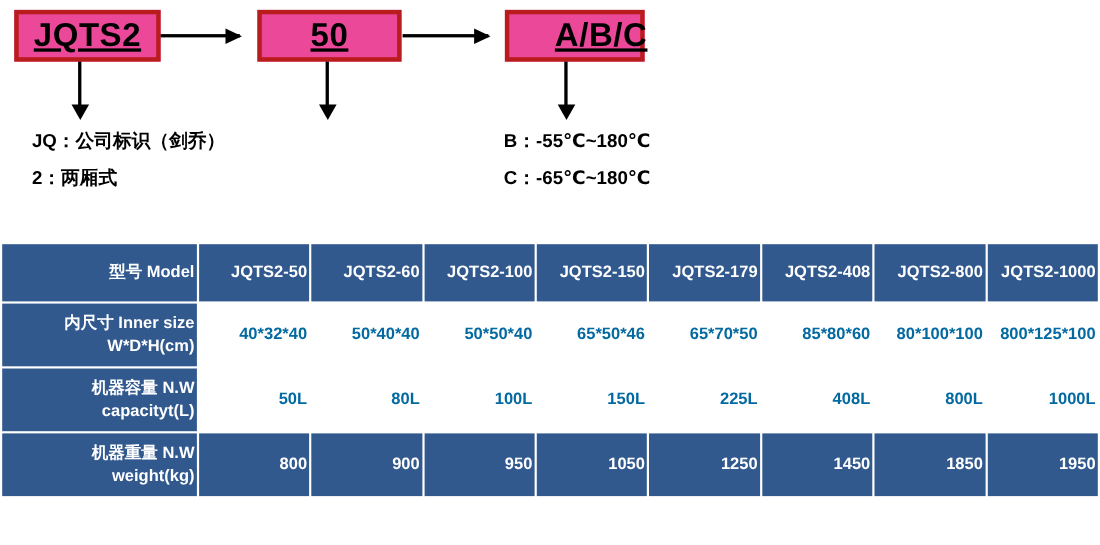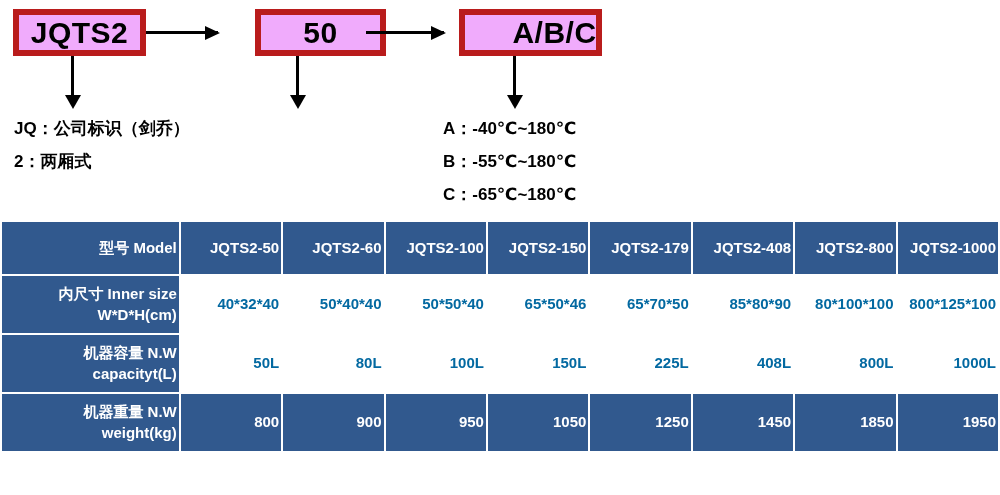--- a/index.html
+++ b/index.html
@@ -18,33 +18,34 @@
 
   
   #diagram {
     position: relative;
     width: 1000px;
     height: 214px;
   }
 
   .dbox {
     position: absolute;
-    border: 6px solid #b91c1c;
-    background: #f0abfc;
+    border: 4px solid #b91c1c;
+    background: #ec4899;
     display: flex;
     align-items: center;
     justify-content: center;
     font-weight: 700;
     font-size: 30px;
     letter-spacing: 0.5px;
     box-sizing: border-box;
+    text-decoration: underline;
   }
   #box-model  { left: 13px;  top: 9px;  width: 133px; height: 47px; }
-  #box-volume { left: 234px; top: 9px;  width: 131px; height: 47px; margin-left: 21px; }
-  #box-temp   { left: 459px; top: 9px;  width: 143px; height: 47px; padding-left: 48px; }
+  #box-volume { left: 234px; top: 9px;  width: 131px; height: 47px; }
+  #box-temp   { left: 459px; top: 9px;  width: 127px; height: 47px; padding-left: 48px; }
 
   
   .h-arrow {
     position: absolute;
     height: 3px;
     background: #000;
     top: 31px;
   }
   .h-arrow::after {
     content: "";
@@ -78,20 +79,21 @@
   #vline-1 { left: 71px;  top: 56px; height: 42px; }
   #vline-2 { left: 296px; top: 56px; height: 42px; }
   #vline-3 { left: 513px; top: 56px; height: 42px; }
 
   .legend-col {
     position: absolute;
     font-weight: 700;
     font-size: 17px;
     line-height: 33px;
     white-space: nowrap;
+    margin-left: 15px;
   }
   #legend-left  { left: 14px;  top: 112px; }
   #legend-mid   { left: 228px; top: 112px; }
   #legend-right { left: 443px; top: 112px; }
   .legend-line { height: 33px; }
 
   
   #spec-table {
     position: absolute;
     left: 0;
@@ -147,21 +149,20 @@
   <div class="v-arrow" id="vline-2"></div>
   <div class="v-arrow" id="vline-3"></div>
 
   <div class="legend-col" id="legend-left">
     <div class="legend-line">JQ：公司标识（剑乔）</div>
     <div class="legend-line">2：两厢式</div>
   </div>
 
 
   <div class="legend-col" id="legend-right">
-    <div class="legend-line">A：-40℃~180℃</div>
     <div class="legend-line">B：-55℃~180℃</div>
     <div class="legend-line">C：-65℃~180℃</div>
   </div>
 </div>
 
 <table id="spec-table">
   <tbody>
     <tr class="r-head">
       <td class="cell-blue col-first hdr-label">型号 Model</td>
       <td class="cell-blue col-data hdr-model">JQTS2-50</td>
@@ -177,21 +178,21 @@
     <tr class="r-inner">
       <td class="cell-blue col-first rowlabel">
         <div>内尺寸 Inner size</div>
         <div>W*D*H(cm)</div>
       </td>
       <td class="cell-white col-data">40*32*40</td>
       <td class="cell-white col-data">50*40*40</td>
       <td class="cell-white col-data">50*50*40</td>
       <td class="cell-white col-data">65*50*46</td>
       <td class="cell-white col-data">65*70*50</td>
-      <td class="cell-white col-data">85*80*90</td>
+      <td class="cell-white col-data">85*80*60</td>
       <td class="cell-white col-data">80*100*100</td>
       <td class="cell-white col-data">800*125*100</td>
     </tr>
 
 
     <tr class="r-cap">
       <td class="cell-blue col-first rowlabel">
         <div>机器容量 N.W</div>
         <div>capacityt(L)</div>
       </td>

